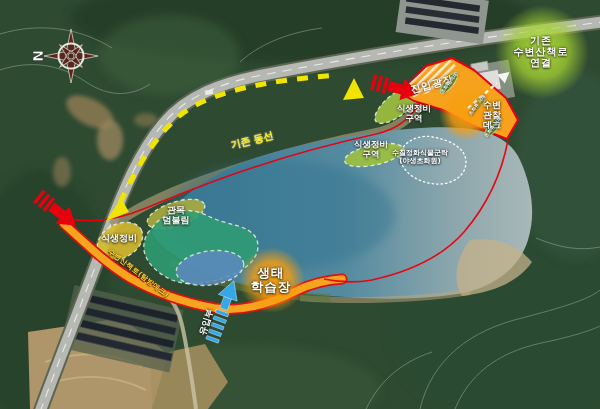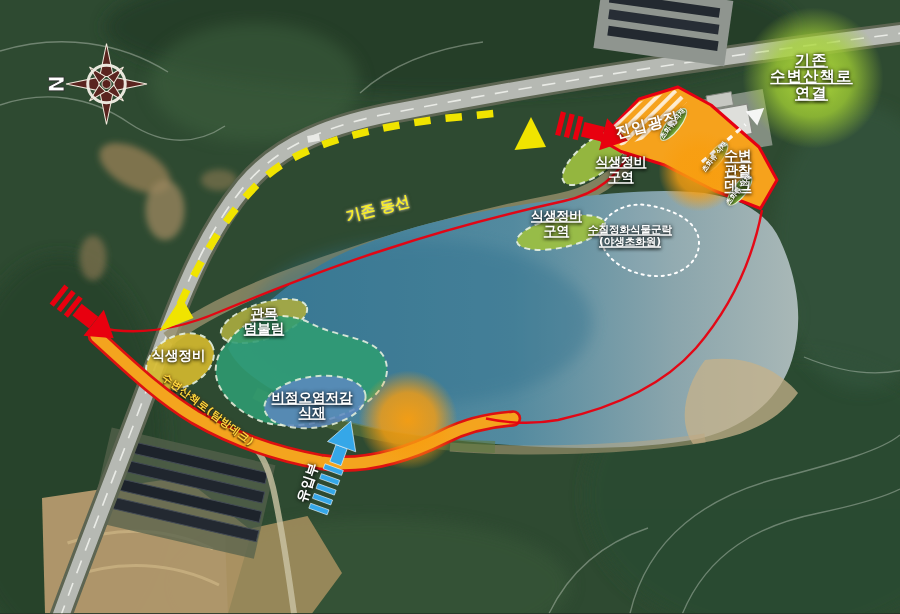--- a/index.html
+++ b/index.html
@@ -2,21 +2,21 @@
 <html><head>
 <meta charset="utf-8">
 <style>
   html,body{margin:0;padding:0;background:#222;}
   .stage{position:relative;width:600px;height:409px;overflow:hidden;
          font-family:"DejaVu Sans","Liberation Sans",sans-serif;background:#2e4a31;}
   .stage svg{position:absolute;left:0;top:0;}
   .lbl{position:absolute;color:#fff;font-weight:bold;text-align:center;line-height:1.12;
        transform:translate(-50%,-50%);white-space:nowrap;z-index:30;
        text-shadow:0 0 3px rgba(0,0,0,.8),0 1px 2px rgba(0,0,0,.65);}
-  .lbl .ln{display:block;text-decoration:underline;}
+  .lbl .ln{display:block;}
   .s4{font-size:4.5px;} .s7{font-size:7px;} .s85{font-size:8.5px;}
   .s9{font-size:9px;} .s10{font-size:10px;} .s11{font-size:11px;} .s12{font-size:12.5px;}
   .yellow{color:#f6ec2a;text-shadow:0 0 2px #ffffff,0 0 3px rgba(60,60,0,.9);}
   .trail{color:#ffd83d;text-shadow:0 0 2px rgba(90,40,0,.95),0 1px 1px rgba(0,0,0,.8);letter-spacing:.5px;}
   .outline{text-shadow:0 0 2px #8a4b00,0 0 3px rgba(0,0,0,.55);letter-spacing:1px;}
   .sp{letter-spacing:1px;}
 </style>
 </head>
 <body>
 
@@ -249,25 +249,25 @@
 
 <div class="lbl s9" style="left:176px;top:215px">
   <span class="ln">관목</span>
   <span class="ln">덤불림</span>
     </div>
 
 <div class="lbl s9" style="left:119px;top:238px">
   <span>식생정비</span></div>
 
 
-<div class="lbl s9" style="left:208px;top:271px">
-  <span class="ln">비점오염저감</span>
-  <span class="ln">식재</span>
-    </div>
-
+
+<div class="lbl s12 sp" style="left:271px;top:280px">
+  <span class="ln">생태</span>
+  <span class="ln">학습장</span>
+    </div>
 
 <div class="lbl s9" style="left:206px;top:322px;transform:translate(-50%,-50%) rotate(-72deg)"><span>유입부</span></div>
 
 <div class="lbl s7 trail" style="left:138px;top:274px;transform:translate(-50%,-50%) rotate(37deg)"><span>수변산책로(탐방데크)</span></div>
 
 <div class="lbl s4" style="left:449px;top:83px;transform:translate(-50%,-50%) rotate(-52deg)"><span>초화류 식재</span></div>
 <div class="lbl s4" style="left:477px;top:105px;transform:translate(-50%,-50%) rotate(-52deg)"><span>초화류 식재</span></div>
 <div class="lbl s4" style="left:493px;top:127px;transform:translate(-50%,-50%) rotate(-52deg)"><span>초화류 식재</span></div>
 </div>
 

